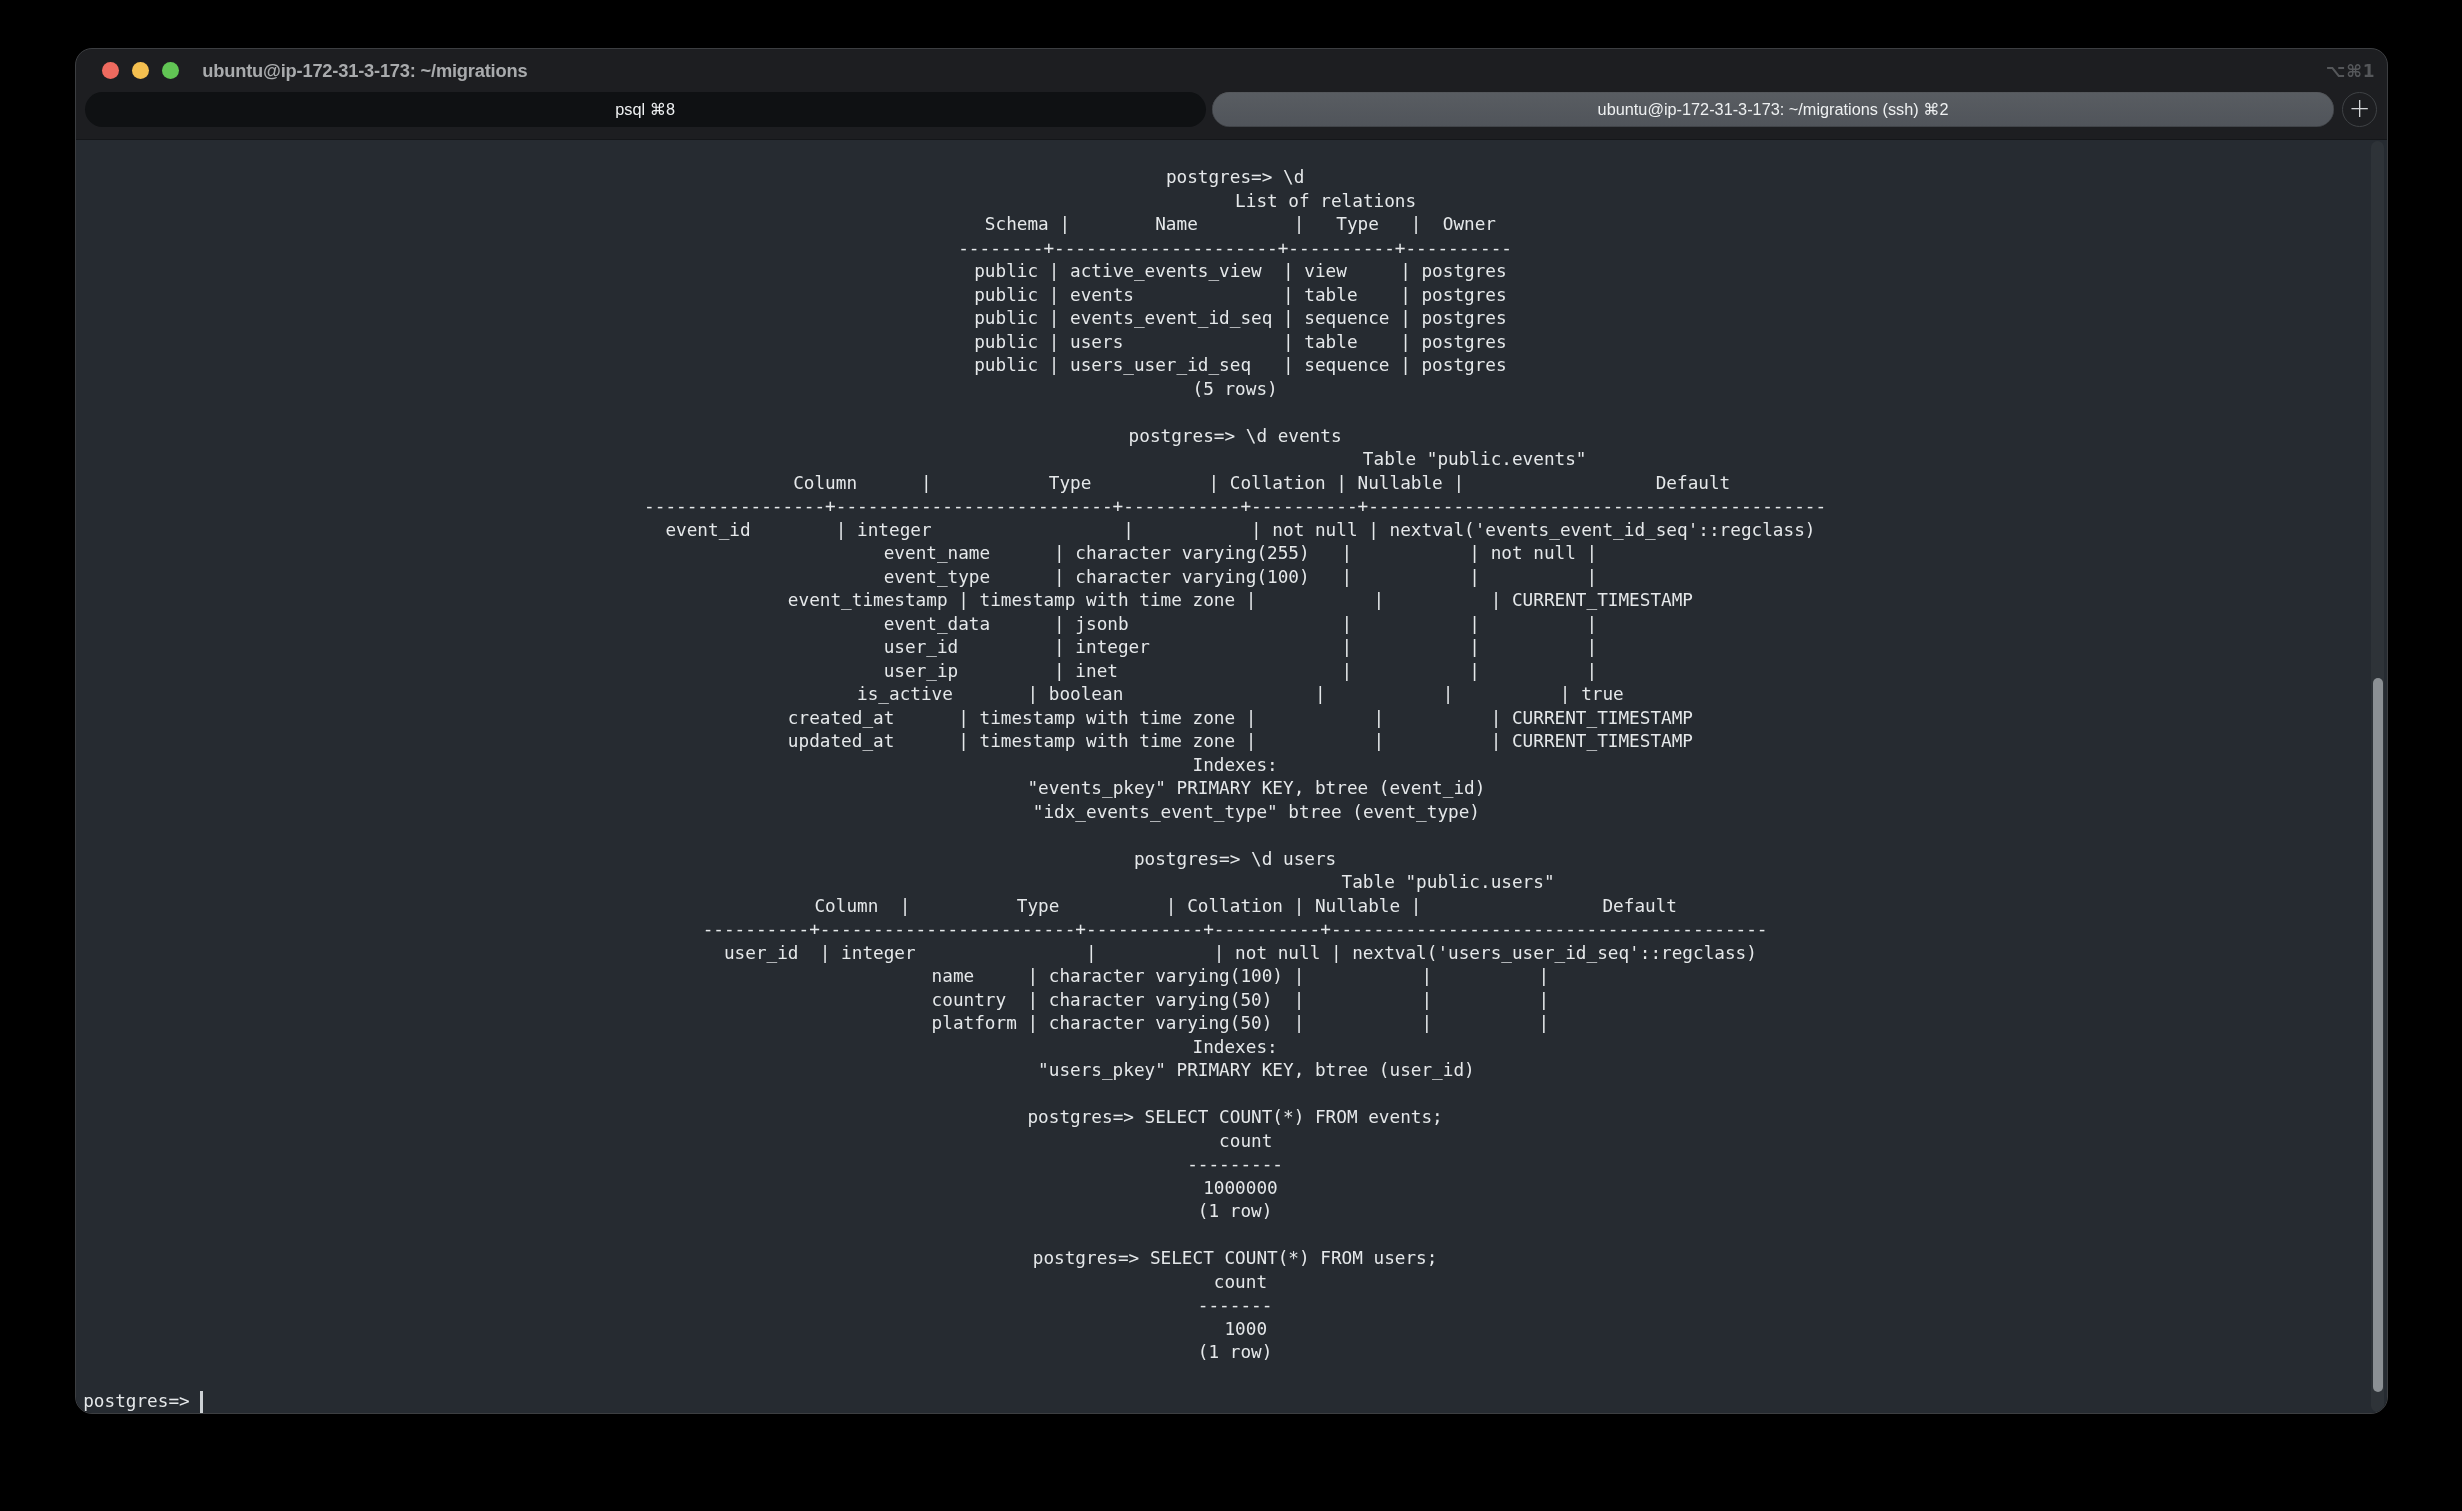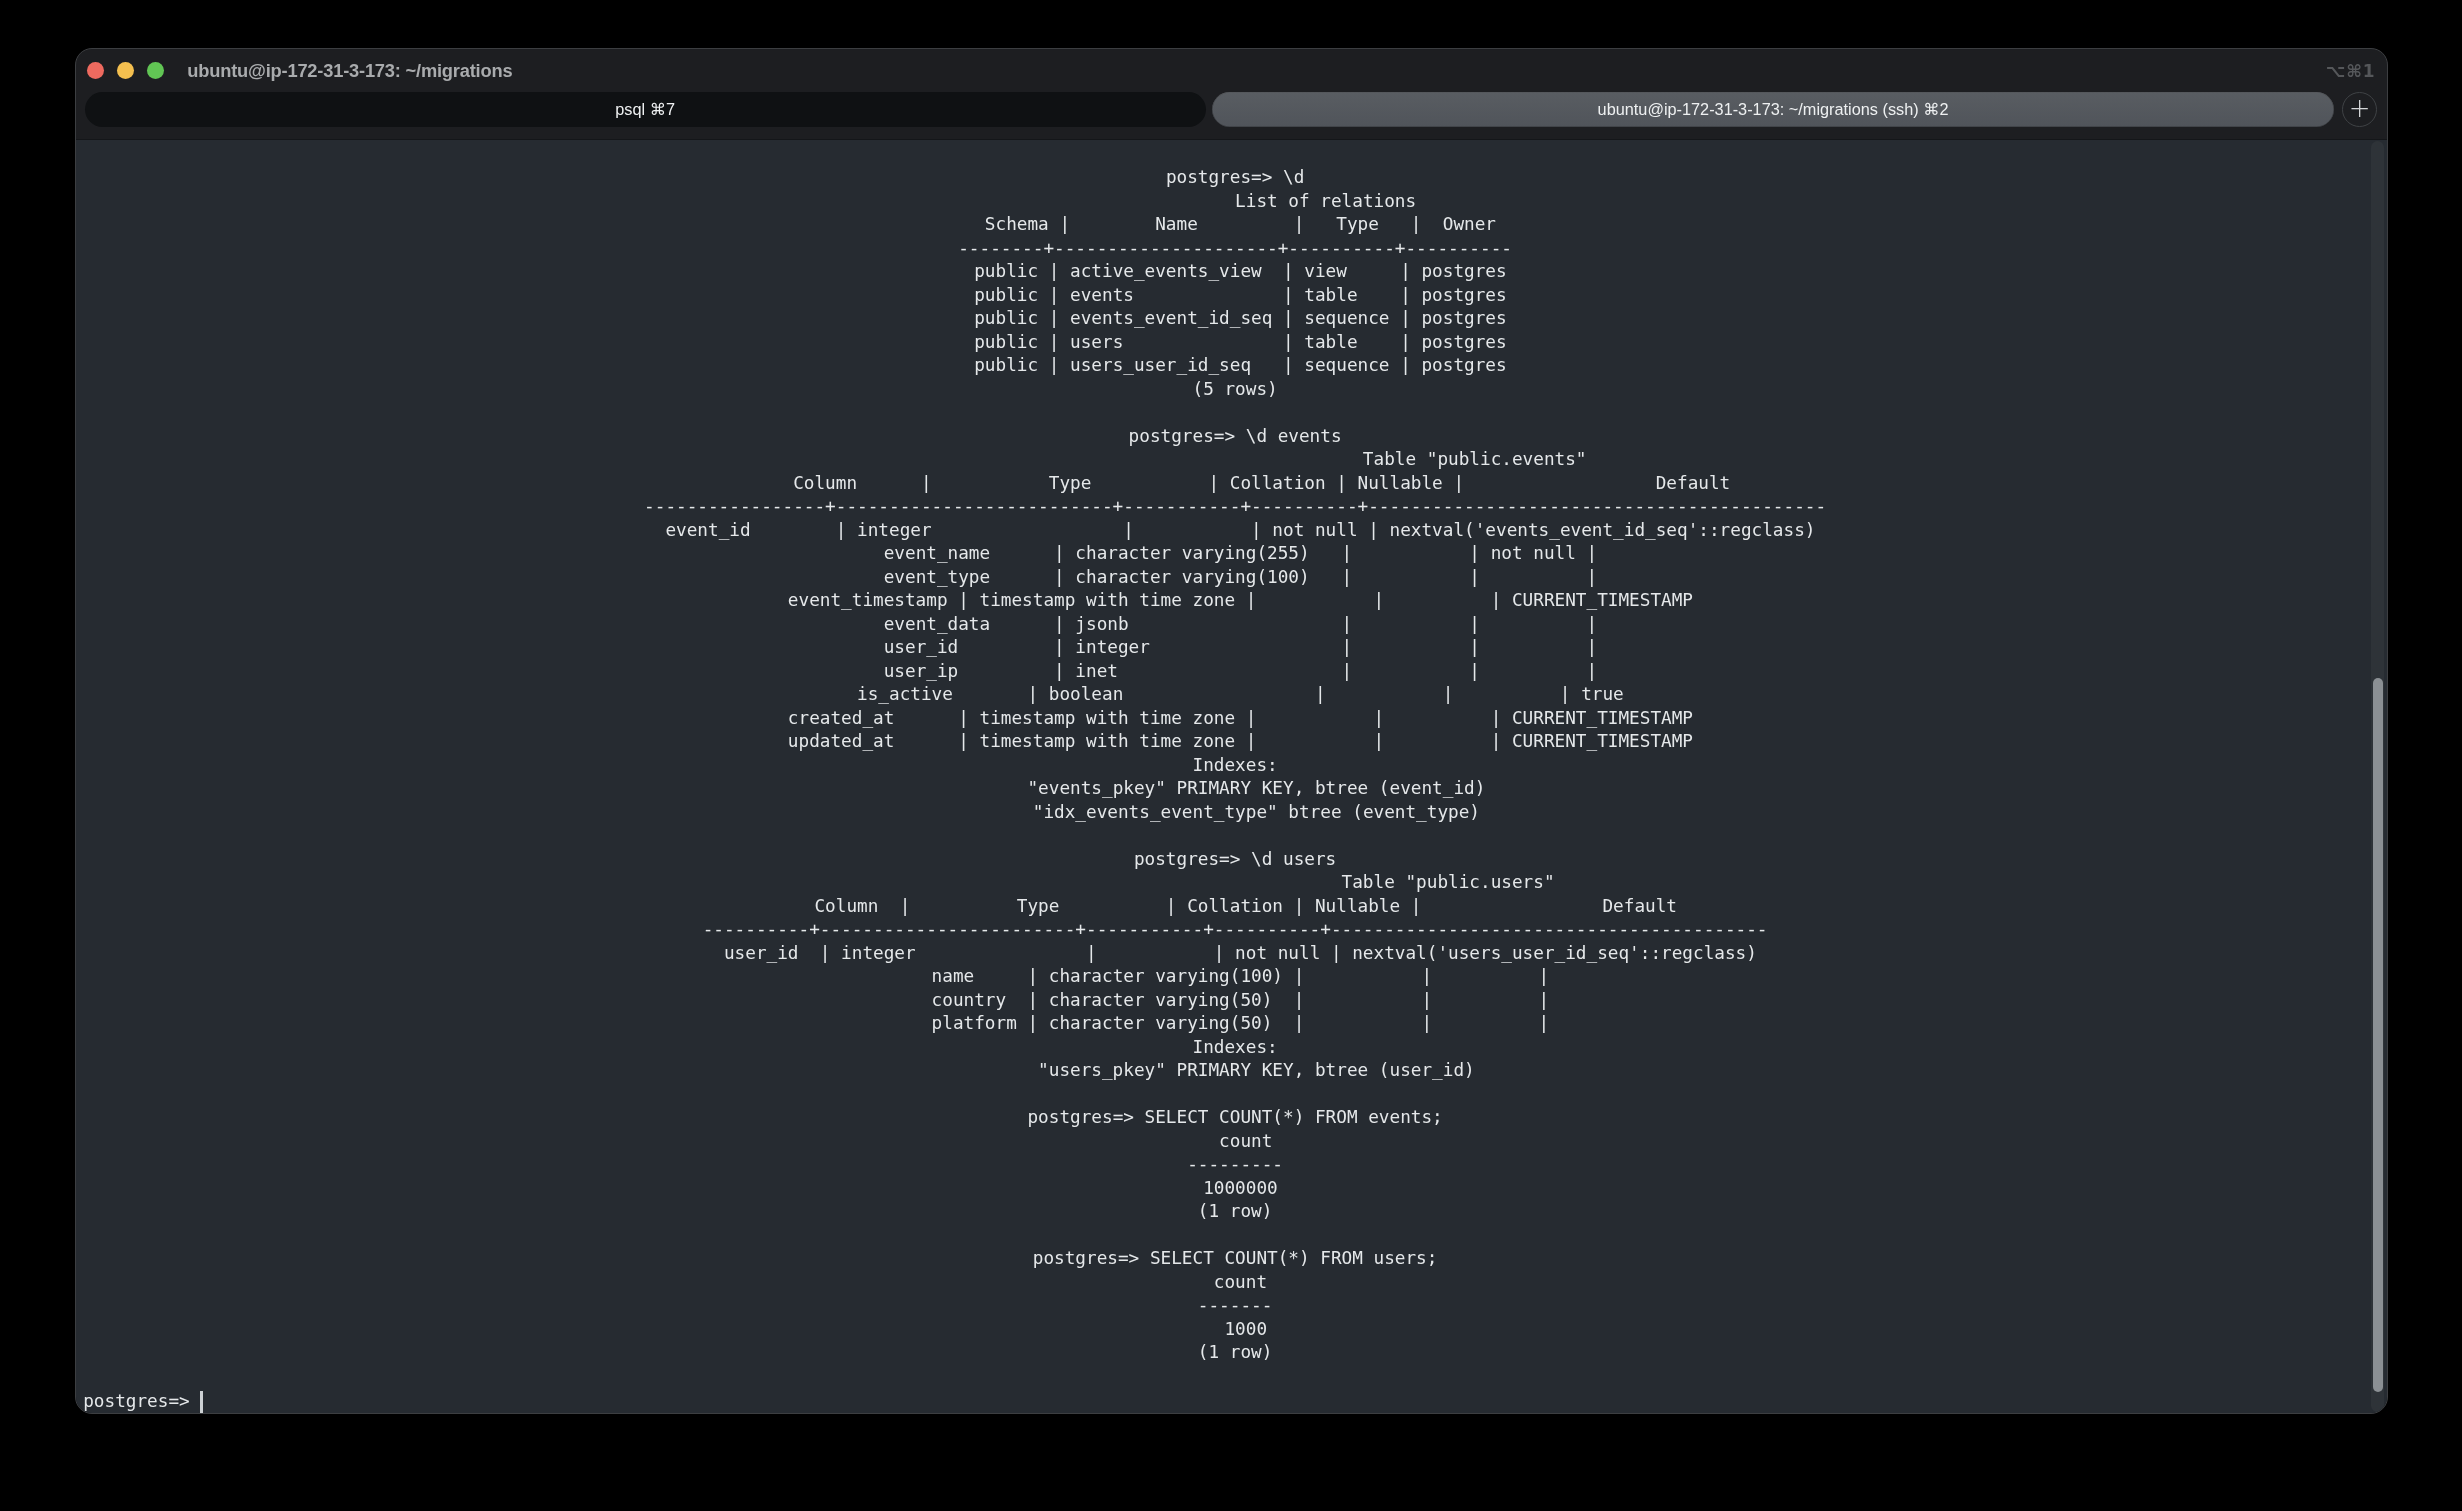--- a/index.html
+++ b/index.html
@@ -24,20 +24,21 @@
   *{margin:0;padding:0;box-sizing:border-box;}
   html,body{width:2462px;height:1512px;background:var(--page-bg);overflow:hidden;}
   .window{
     position:absolute;left:75px;top:48px;width:2313px;height:1366px;
     background:var(--chrome-bg);border:0.7px solid var(--window-border);
     border-radius:17px;overflow:hidden;
   }
   .titlebar{
     height:43px;display:flex;align-items:center;
     font-family:"Liberation Sans","DejaVu Sans",sans-serif;
+    padding-left:15px;
   }
   .lights{display:flex;align-items:center;gap:12.4px;padding-left:10.5px;}
   .tl{width:17.7px;height:17.7px;border-radius:50%;display:block;}
   .tl.red{background:var(--traffic-red);}
   .tl.yellow{background:var(--traffic-yellow);}
   .tl.green{background:var(--traffic-green);}
   .win-title{
     margin-left:23px;color:var(--title-text);font-size:18.3px;font-weight:bold;
     letter-spacing:-0.2px;white-space:nowrap;
   }
@@ -107,21 +108,21 @@
       <span class="tl red"></span>
       <span class="tl yellow"></span>
       <span class="tl green"></span>
     </div>
     <div class="win-title">ubuntu@ip-172-31-3-173: ~/migrations</div>
     <div class="kbd-hint">⌥⌘1</div>
   </div>
 
   <div class="tabbar">
     <div class="tab inactive">
-      <span>psql ⌘7</span>
+      <span>psql ⌘8</span>
     </div>
     <div class="tab active">
       <span>ubuntu@ip-172-31-3-173: ~/migrations (ssh) ⌘2</span>
     </div>
     <div class="newtab">
       <span class="plus">+</span>
     </div>
   </div>
 
   <div class="content">

